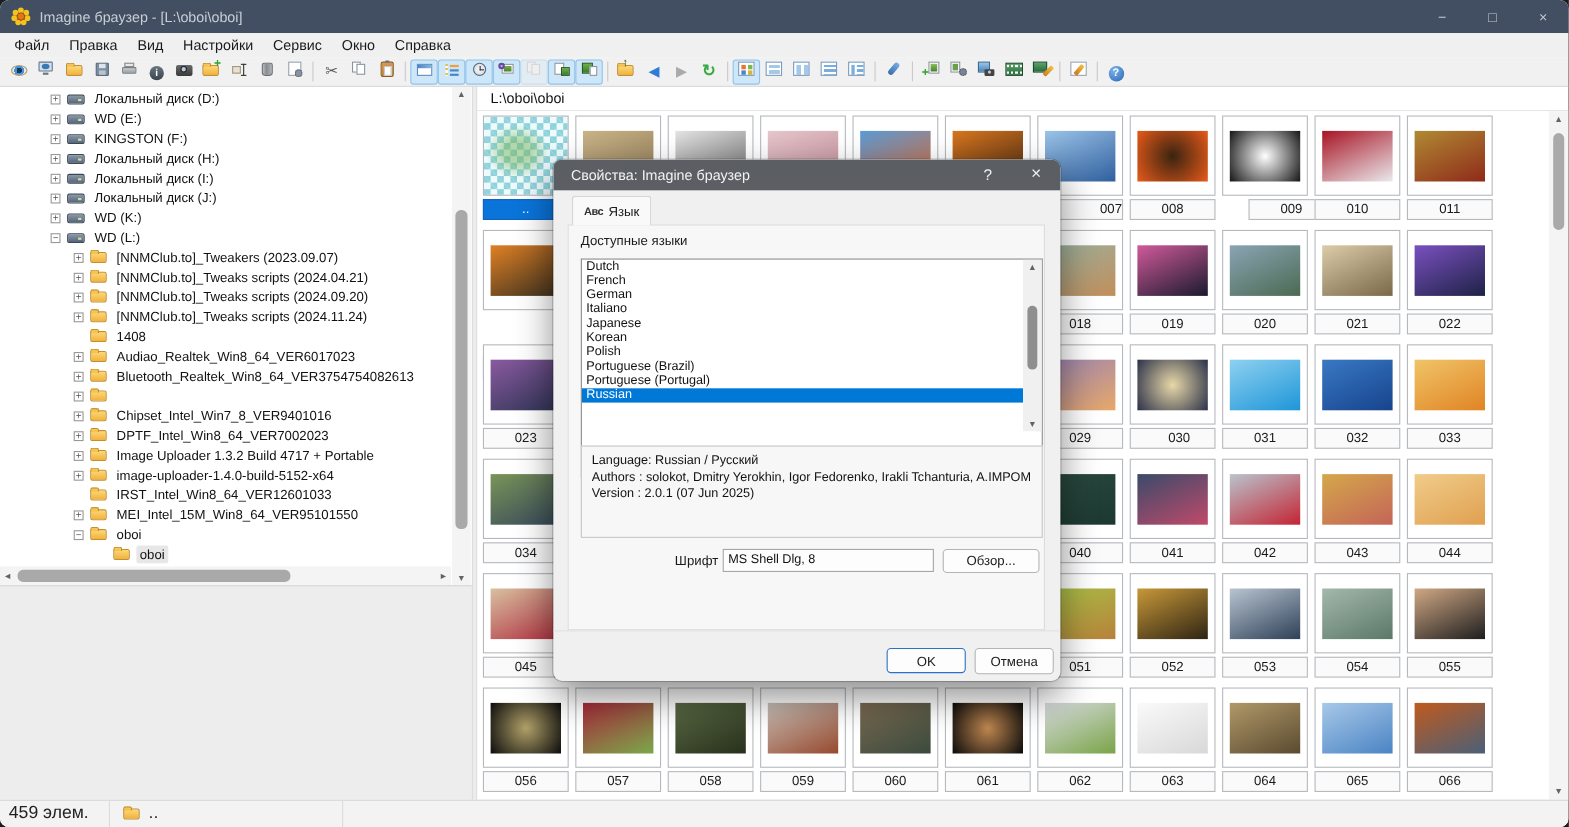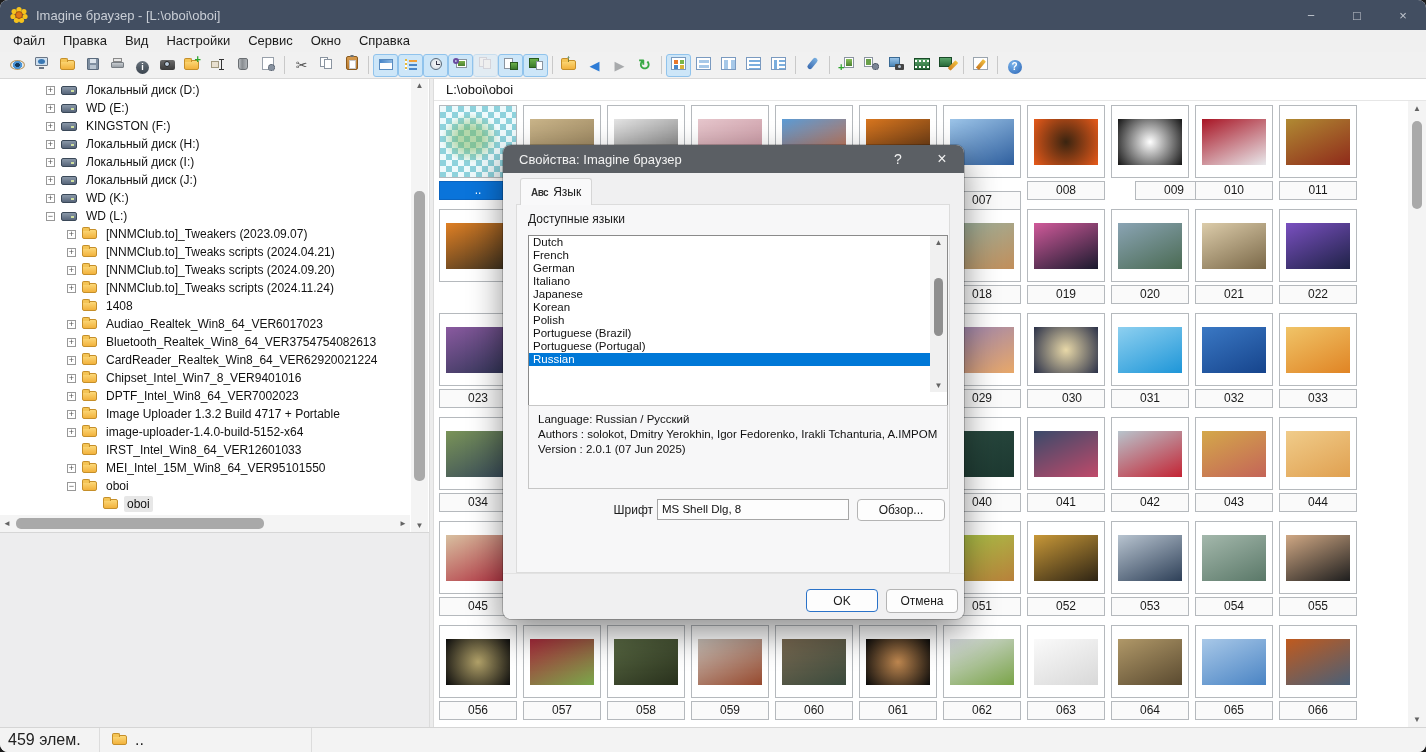--- a/index.html
+++ b/index.html
@@ -336,21 +336,20 @@
           <span class="tlabel">Audiao_Realtek_Win8_64_VER6017023</span>
         </div>
         <div class="trow" style="padding-left: 67px;">
           <span class="exp">+</span>
           <span class="tree-ico fold"></span>
           <span class="tlabel">Bluetooth_Realtek_Win8_64_VER3754754082613</span>
         </div>
         <div class="trow" style="padding-left: 67px;">
           <span class="exp">+</span>
           <span class="tree-ico fold"></span>
-          <span class="tlabel">CardReader_Realtek_Win8_64_VER62920021224</span>
         </div>
         <div class="trow" style="padding-left: 67px;">
           <span class="exp">+</span>
           <span class="tree-ico fold"></span>
           <span class="tlabel">Chipset_Intel_Win7_8_VER9401016</span>
         </div>
         <div class="trow" style="padding-left: 67px;">
           <span class="exp">+</span>
           <span class="tree-ico fold"></span>
           <span class="tlabel">DPTF_Intel_Win8_64_VER7002023</span>
@@ -430,21 +429,21 @@
           <span class="thumb-img" style="background: linear-gradient(155deg, rgb(91, 155, 213), rgb(217, 108, 58));"></span>
         </div>
         <div class="thumb-label" style="left: 341px; top: 80px;">005</div>
         <div class="thumb-box" style="left: 425px; top: 4px;">
           <span class="thumb-img" style="background: linear-gradient(155deg, rgb(216, 118, 31), rgb(74, 42, 18));"></span>
         </div>
         <div class="thumb-label" style="left: 425px; top: 80px;">006</div>
         <div class="thumb-box" style="left: 509px; top: 4px;">
           <span class="thumb-img" style="background: linear-gradient(155deg, rgb(156, 196, 232), rgb(47, 95, 158));"></span>
         </div>
-        <div class="thumb-label" style="left: 509px; top: 90px;">007</div>
+        <div class="thumb-label" style="left: 509px; top: 80px; text-align: right;">007</div>
         <div class="thumb-box" style="left: 593px; top: 4px;">
           <span class="thumb-img" style="background: radial-gradient(circle, rgb(58, 36, 16), rgb(232, 90, 26));"></span>
         </div>
         <div class="thumb-label" style="left: 593px; top: 80px;">008</div>
         <div class="thumb-box" style="left: 677px; top: 4px;">
           <span class="thumb-img" style="background: radial-gradient(circle, rgb(255, 255, 255), rgb(21, 21, 21));"></span>
         </div>
         <div class="thumb-label" style="left: 677px; top: 80px; margin-left: 24px;">009</div>
         <div class="thumb-box" style="left: 761px; top: 4px;">
           <span class="thumb-img" style="background: linear-gradient(155deg, rgb(168, 20, 36), rgb(233, 233, 236));"></span>

